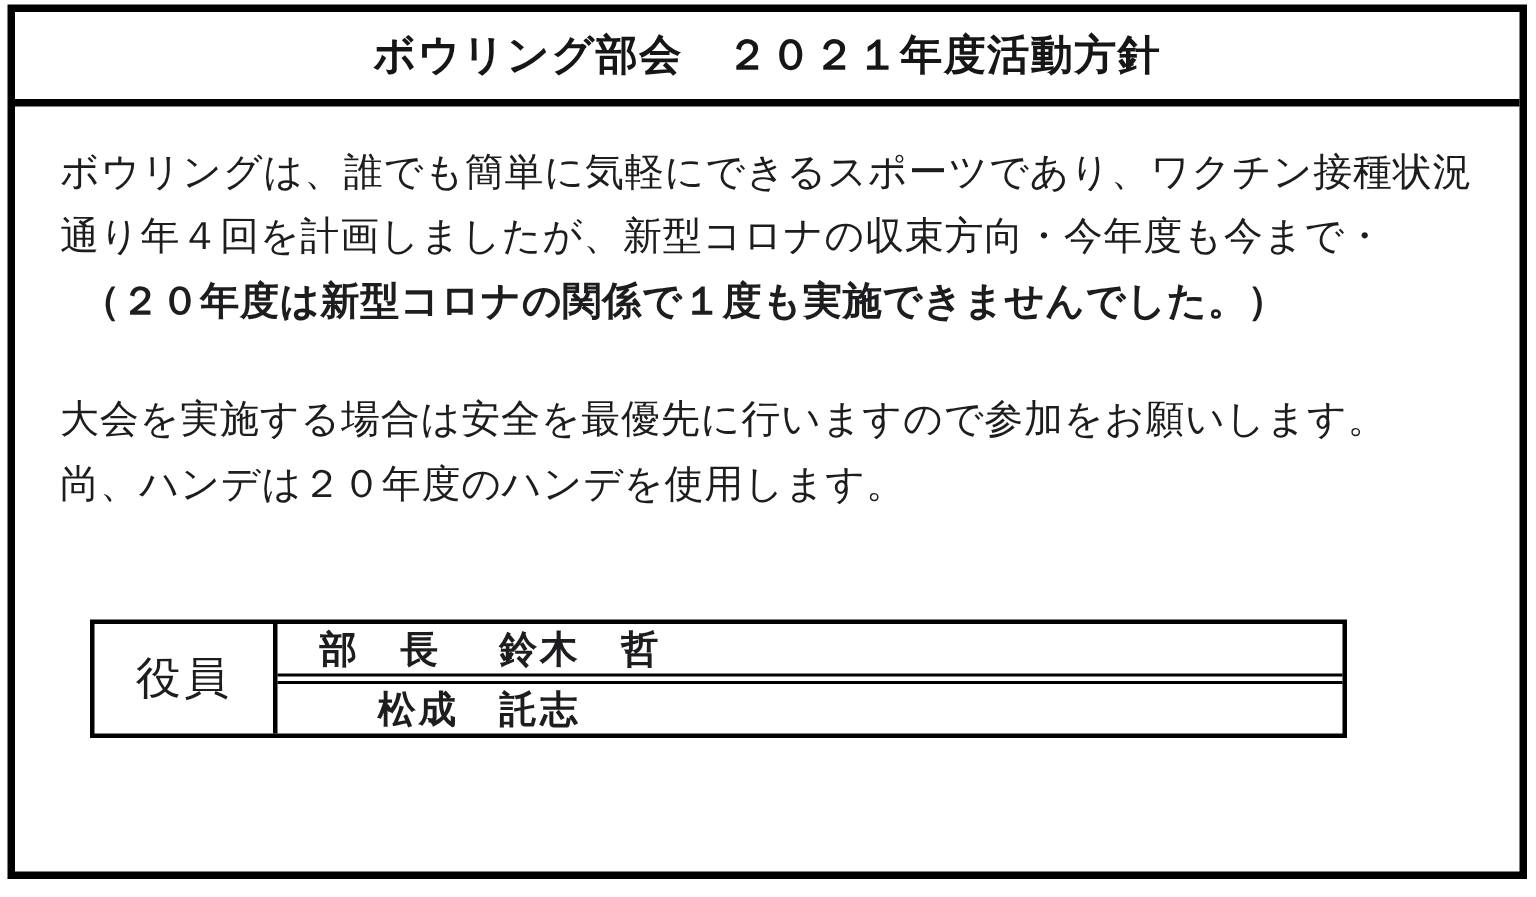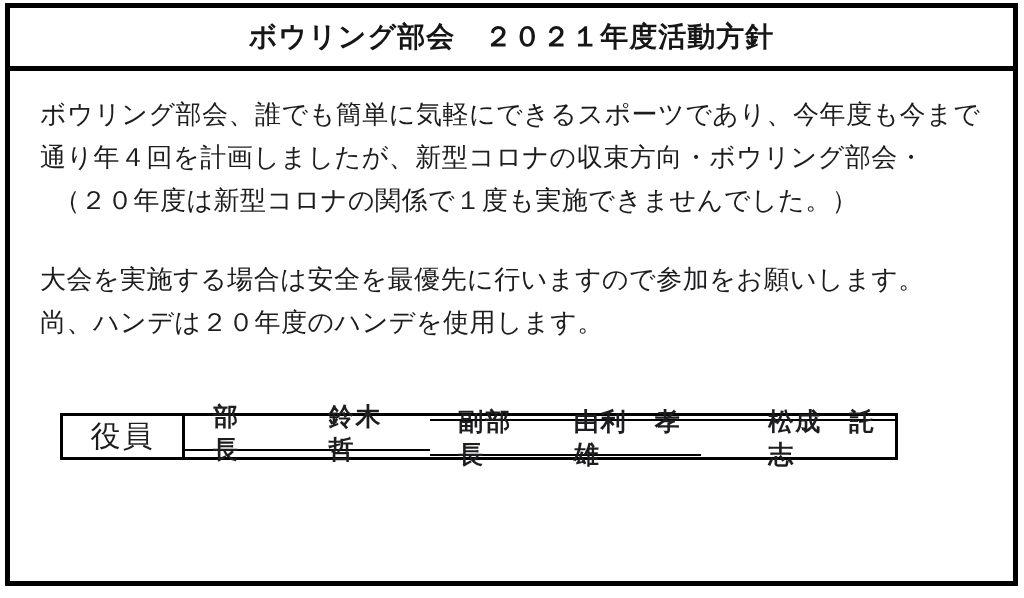--- a/index.html
+++ b/index.html
@@ -34,21 +34,21 @@
   .body-area {
     padding: 22px 28px 0 30px;
     font-size: 26px;
     font-weight: 500;
   }
   .text-line {
     line-height: 43px;
     white-space: pre;
     letter-spacing: 0.5px;
   }
-  .indent { padding-left: 14px; }
+  .indent { padding-left: 14px; font-weight: bold; }
   .para2 { margin-top: 36px; }
   
   .officers-table {
     margin: 69px 0 0 20px;
     width: 832px;
     border: 3px solid #000000;
     display: flex;
     background: #ffffff;
   }
   .officers-header-cell {
@@ -58,21 +58,21 @@
     align-items: center;
     justify-content: center;
     font-size: 30px;
     font-weight: 500;
     letter-spacing: 2px;
     flex-shrink: 0;
   }
   .officers-rows {
     flex: 1;
     display: flex;
-    flex-direction: row;
+    flex-direction: column;
   }
   .officer-row {
     height: 33px;
     display: flex;
     align-items: center;
     padding-left: 28px;
     font-size: 25px;
     font-weight: 600;
     letter-spacing: 2px;
   }
@@ -85,45 +85,41 @@
 
 <div class="doc-frame">
 
   <div class="title-band">
     <span>ボウリング部会　２０２１年度活動方針</span>
   </div>
 
   <div class="body-area">
 
     <div>
-      <div class="text-line">ボウリング部会、誰でも簡単に気軽にできるスポーツであり、今年度も今まで</div>
-      <div class="text-line">通り年４回を計画しましたが、新型コロナの収束方向・ボウリング部会・</div>
+      <div class="text-line">ボウリングは、誰でも簡単に気軽にできるスポーツであり、ワクチン接種状況</div>
+      <div class="text-line">通り年４回を計画しましたが、新型コロナの収束方向・今年度も今まで・</div>
       <div class="text-line indent">（２０年度は新型コロナの関係で１度も実施できませんでした。）</div>
     </div>
 
     <div class="para2">
       <div class="text-line">大会を実施する場合は安全を最優先に行いますので参加をお願いします。</div>
       <div class="text-line">尚、ハンデは２０年度のハンデを使用します。</div>
     </div>
 
     <div class="officers-table">
       <div class="officers-header-cell">
         <span>役員</span>
       </div>
       <div class="officers-rows">
 
         <div class="officer-row">
           <span class="officer-role">部　長</span>
           <span class="officer-name">鈴木　哲</span>
         </div>
 
-        <div class="officer-row">
-          <span class="officer-role">副部長</span>
-          <span class="officer-name">由利　孝雄</span>
-        </div>
 
         <div class="officer-row">
           <span class="officer-name">松成　託志</span>
         </div>
 
       </div>
     </div>
 
   </div>
 </div>

